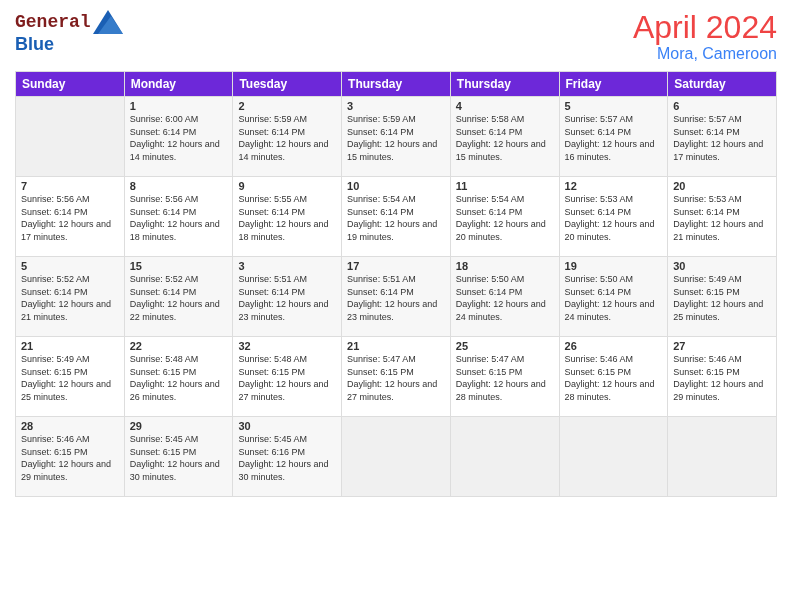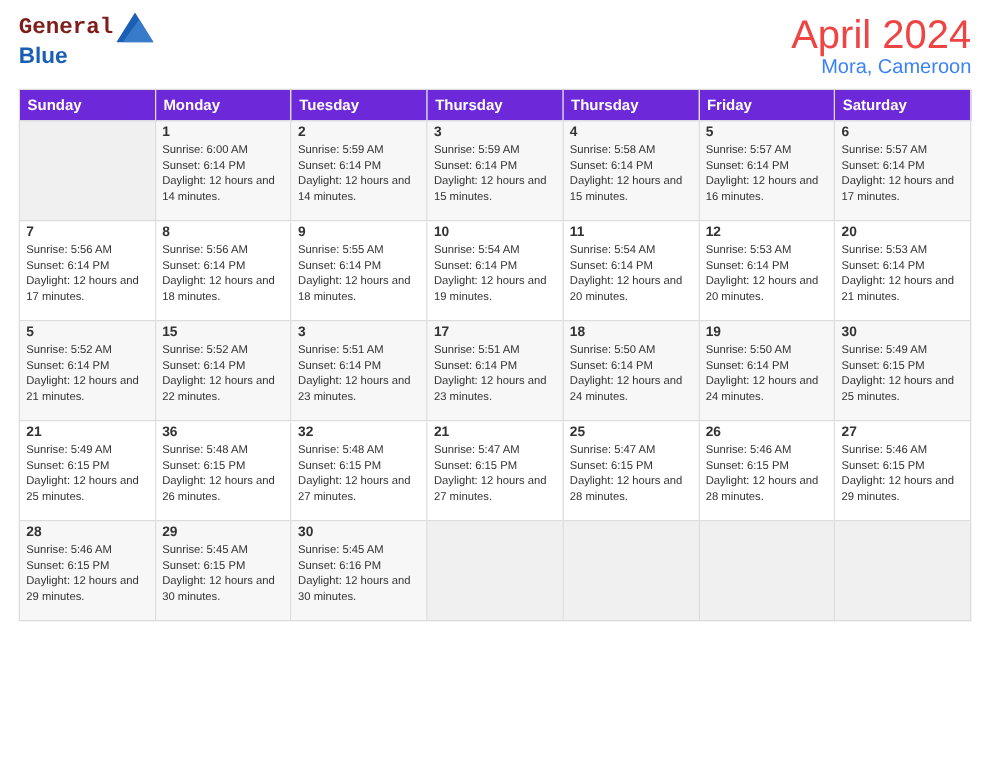--- a/index.html
+++ b/index.html
@@ -206,21 +206,21 @@
         </tr>
         <tr>
           <td>
             <span class="day-num">21</span>
             <div class="day-info">Sunrise: 5:49 AM
 Sunset: 6:15 PM
 Daylight: 12 hours
 and 25 minutes.</div>
           </td>
           <td>
-            <span class="day-num">36</span>
+            <span class="day-num">22</span>
             <div class="day-info">Sunrise: 5:48 AM
 Sunset: 6:15 PM
 Daylight: 12 hours
 and 26 minutes.</div>
           </td>
           <td>
             <span class="day-num">32</span>
             <div class="day-info">Sunrise: 5:48 AM
 Sunset: 6:15 PM
 Daylight: 12 hours

